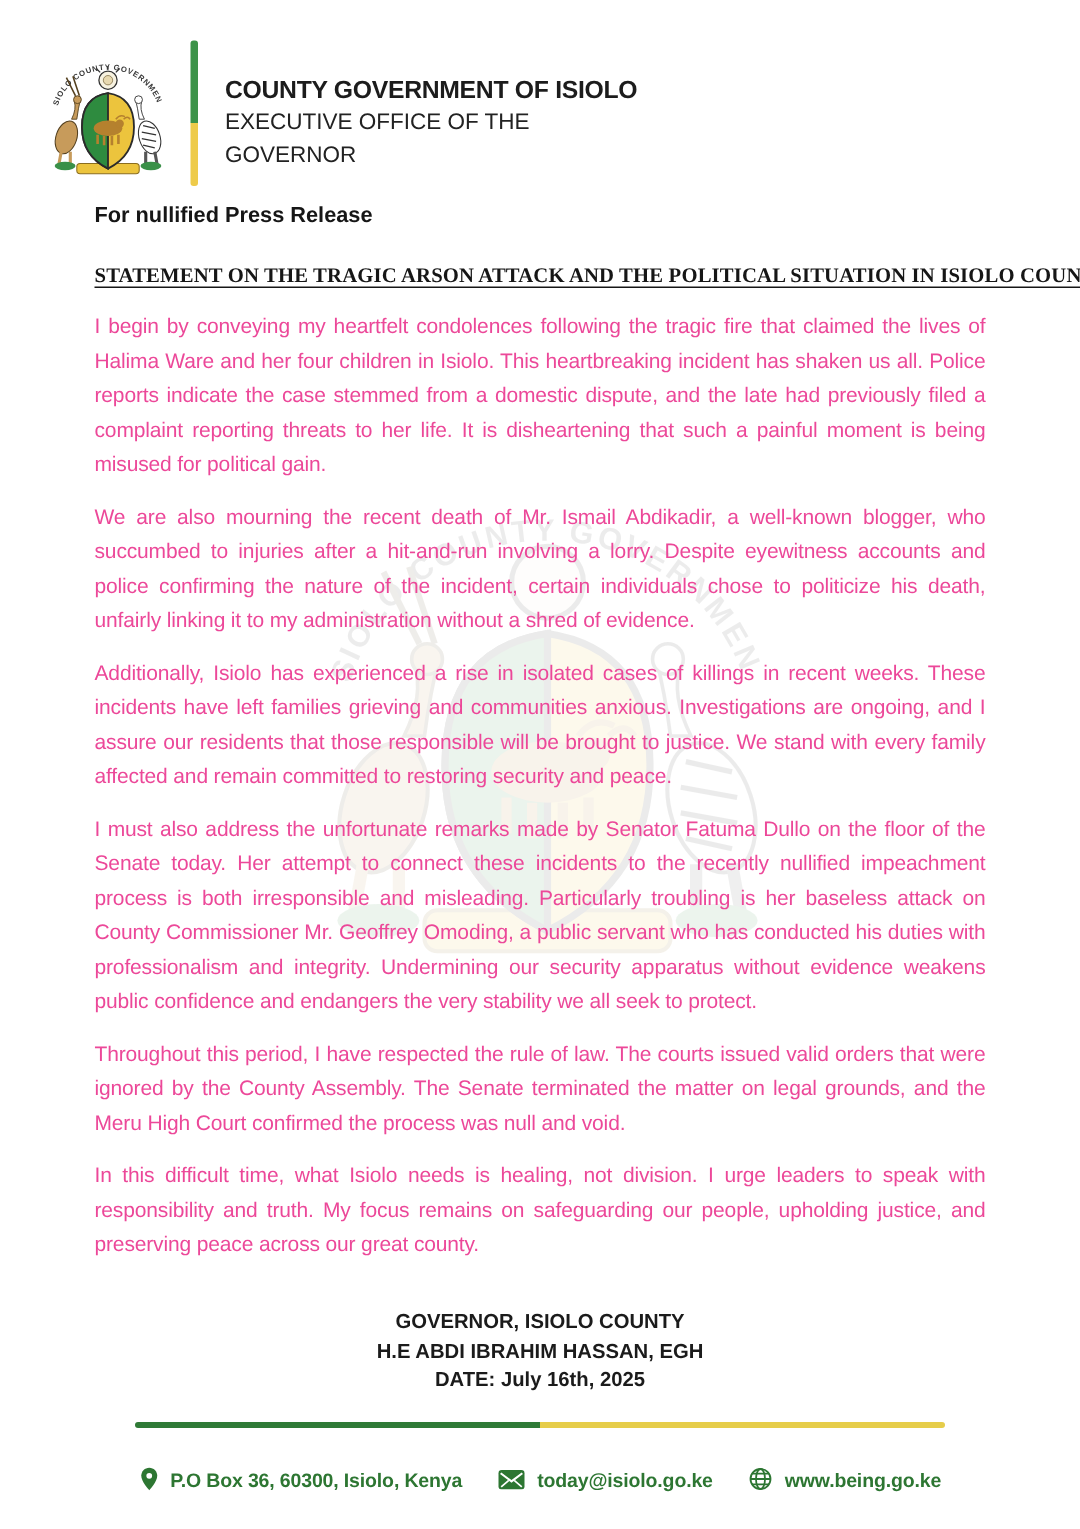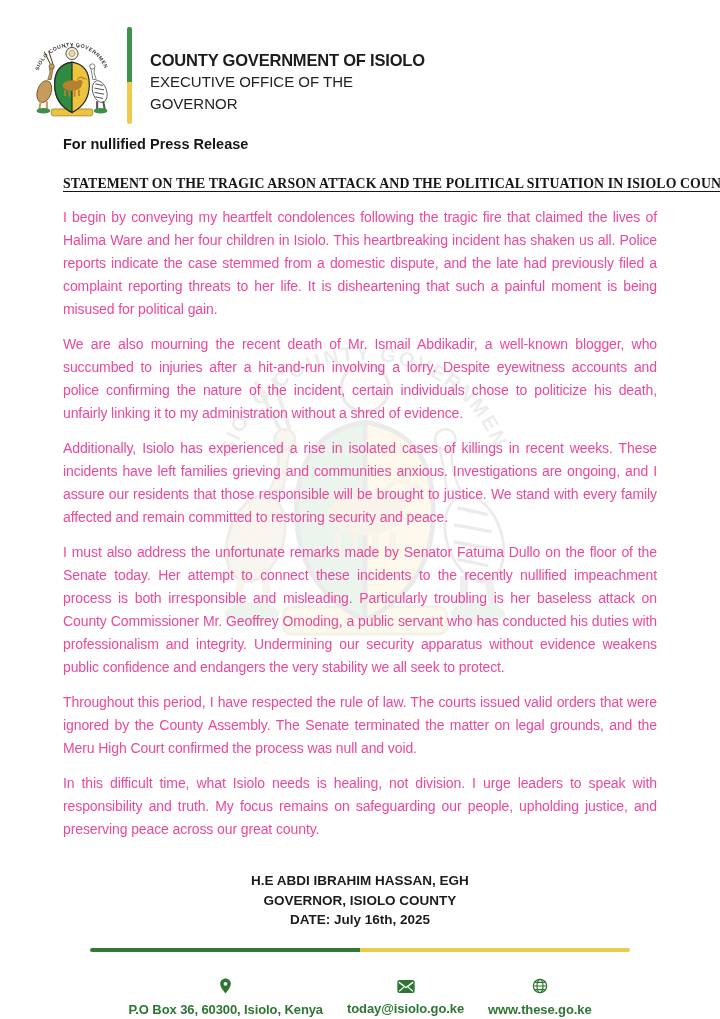--- a/index.html
+++ b/index.html
@@ -60,21 +60,21 @@
 
   
   .footer { position: absolute; left: 0; right: 0; bottom: 0; height: 71px; }
   .footer-rule { width: 540px; height: 4px; margin: 0 auto; display: flex; border-radius: 2px; overflow: hidden; }
   .footer-rule .seg-green { flex: 1; background: #2f7a36; }
   .footer-rule .seg-yellow { flex: 1; background: #e6cd4a; }
   .footer-row {
     margin-top: 26px; display: flex; justify-content: center; align-items: center; gap: 24px;
     color: #2d7632; font-weight: bold; font-size: 13px; letter-spacing: -0.1px;
   }
-  .footer-item { display: flex; align-items: center; gap: 8px; flex-direction: column; }
+  .footer-item { display: flex; align-items: center; gap: 8px; }
   .f-icon { display: inline-flex; }
 </style>
 </head>
 <body>
 
 <div class="page">
 
   <div class="watermark">
     <svg viewBox="0 0 120 120" aria-hidden="true">
       <defs>
@@ -171,22 +171,22 @@
     <div class="body-text">
       <p>I begin by conveying my heartfelt condolences following the tragic fire that claimed the lives of Halima Ware and her four children in Isiolo. This heartbreaking incident has shaken us all. Police reports indicate the case stemmed from a domestic dispute, and the late had previously filed a complaint reporting threats to her life. It is disheartening that such a painful moment is being misused for political gain.</p>
       <p>We are also mourning the recent death of Mr. Ismail Abdikadir, a well-known blogger, who succumbed to injuries after a hit-and-run involving a lorry. Despite eyewitness accounts and police confirming the nature of the incident, certain individuals chose to politicize his death, unfairly linking it to my administration without a shred of evidence.</p>
       <p>Additionally, Isiolo has experienced a rise in isolated cases of killings in recent weeks. These incidents have left families grieving and communities anxious. Investigations are ongoing, and I assure our residents that those responsible will be brought to justice. We stand with every family affected and remain committed to restoring security and peace.</p>
       <p>I must also address the unfortunate remarks made by Senator Fatuma Dullo on the floor of the Senate today. Her attempt to connect these incidents to the recently nullified impeachment process is both irresponsible and misleading. Particularly troubling is her baseless attack on County Commissioner Mr. Geoffrey Omoding, a public servant who has conducted his duties with professionalism and integrity. Undermining our security apparatus without evidence weakens public confidence and endangers the very stability we all seek to protect.</p>
       <p>Throughout this period, I have respected the rule of law. The courts issued valid orders that were ignored by the County Assembly. The Senate terminated the matter on legal grounds, and the Meru High Court confirmed the process was null and void.</p>
       <p>In this difficult time, what Isiolo needs is healing, not division. I urge leaders to speak with responsibility and truth. My focus remains on safeguarding our people, upholding justice, and preserving peace across our great county.</p>
     </div>
 
     <div class="signature">
+      <div>GOVERNOR, ISIOLO COUNTY</div>
       <div>H.E ABDI IBRAHIM HASSAN, EGH</div>
-      <div>GOVERNOR, ISIOLO COUNTY</div>
       <div>DATE: July 16th, 2025</div>
     </div>
   </div>
 
   <div class="footer">
     <div class="footer-rule">
       <div class="seg-green"></div>
       <div class="seg-yellow"></div>
     </div>
     <div class="footer-row">
@@ -210,18 +210,18 @@
         <span>today@isiolo.go.ke</span>
       </span>
       <span class="footer-item">
         <span class="f-icon">
           <svg width="16" height="16" viewBox="0 0 24 24" fill="none" stroke="#2d7632" stroke-width="1.8">
               <circle cx="12" cy="12" r="10"></circle>
               <ellipse cx="12" cy="12" rx="4.5" ry="10"></ellipse>
               <path d="M2 12 h20 M3.6 6.6 h16.8 M3.6 17.4 h16.8"></path>
             </svg>
         </span>
-        <span>www.these.go.ke</span>
+        <span>www.being.go.ke</span>
       </span>
     </div>
   </div>
 
 </div>
 
 </body></html>

